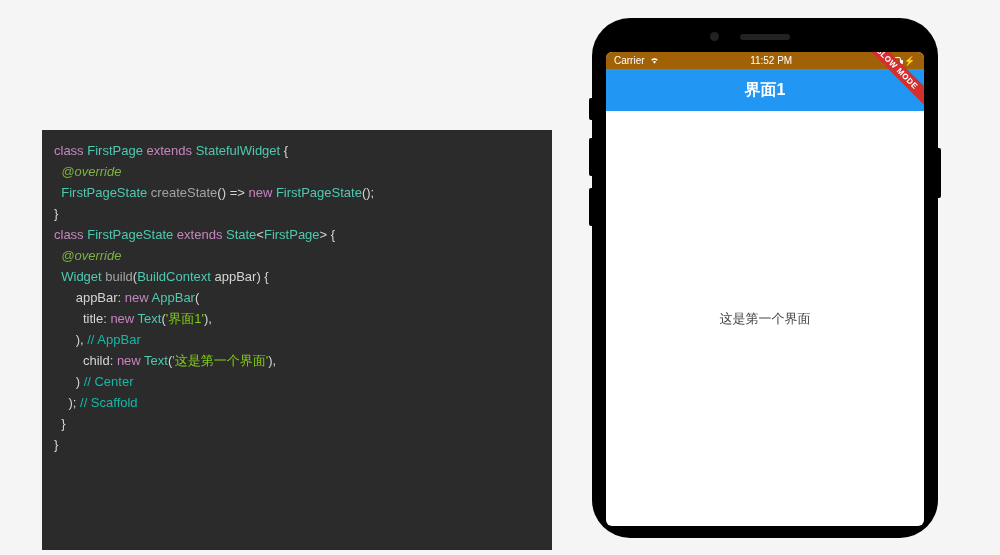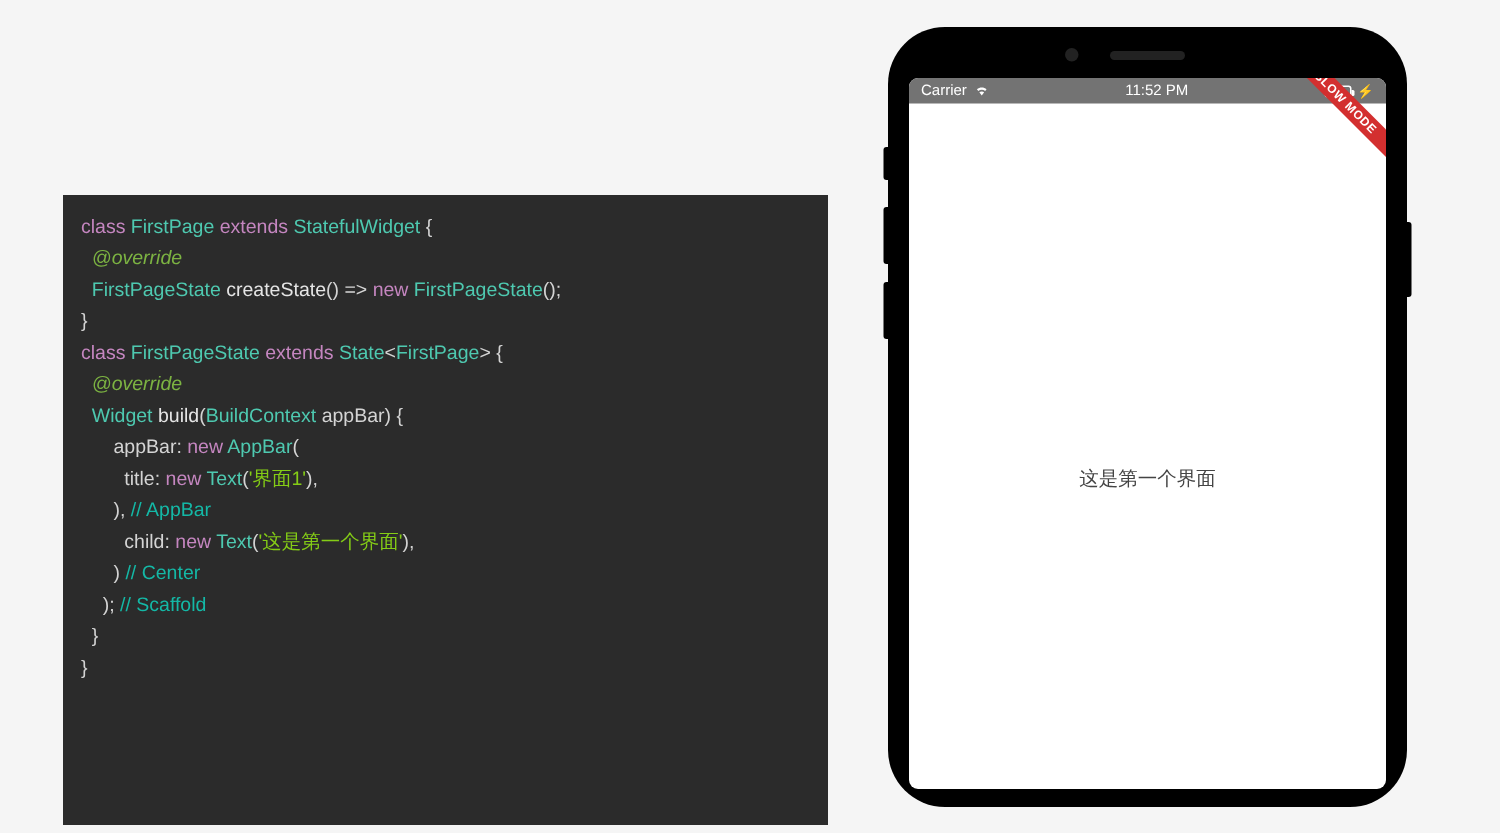--- a/index.html
+++ b/index.html
@@ -25,21 +25,21 @@
       font-family: Liberation Sans, sans-serif;
       font-size: 13px;
       line-height: 21px;
       white-space: pre;
       padding-left: 12px;
       color: #d4d4d4;
     }
     .kw { color: #c586c0; }
     .cls { color: #4ec9b0; }
     .ann { color: #7cb342; font-style: italic; }
-    .fn { color: #e5e5e5; }
+    .fn { color: #a3a3a3; }
     .new { color: #c586c0; }
     .str { color: #84cc16; }
     .type { color: #4ec9b0; }
     .cmt { color: #14b8a6; margin-top: 24px; }
     .punc { color: #d4d4d4; }
     .paren { color: #d4d4d4; }
     
     .phone-wrapper {
       margin-top: 18px;
       position: relative;
@@ -95,21 +95,21 @@
     .screen {
       width: 100%;
       height: 100%;
       background: #fff;
       border-radius: 6px;
       overflow: hidden;
       position: relative;
     }
     .status-bar {
       height: 17px;
-      background: #737373;
+      background: #a16207;
       display: flex;
       justify-content: space-between;
       align-items: center;
       padding: 0 8px;
       color: #fff;
       font-size: 10px;
       font-weight: 500;
     }
     .status-left { display: flex; align-items: center; gap: 4px; }
     .status-right { display: flex; align-items: center; gap: 4px; }
@@ -206,20 +206,23 @@
           </span>
         </div>
         <span>11:52 PM</span>
         <div class="status-right">
           <span class="batt">
               <span class="batt-fill"></span>
             </span>
           <span class="bolt">⚡</span>
         </div>
       </div>
+      <div class="app-bar">
+        <span>界面1</span>
+      </div>
       <div class="body-center">
         <span>这是第一个界面</span>
       </div>
       <div class="slow-banner">
         <div class="slow-banner-inner">SLOW MODE</div>
       </div>
     </div>
   </div>
 </div>
 

